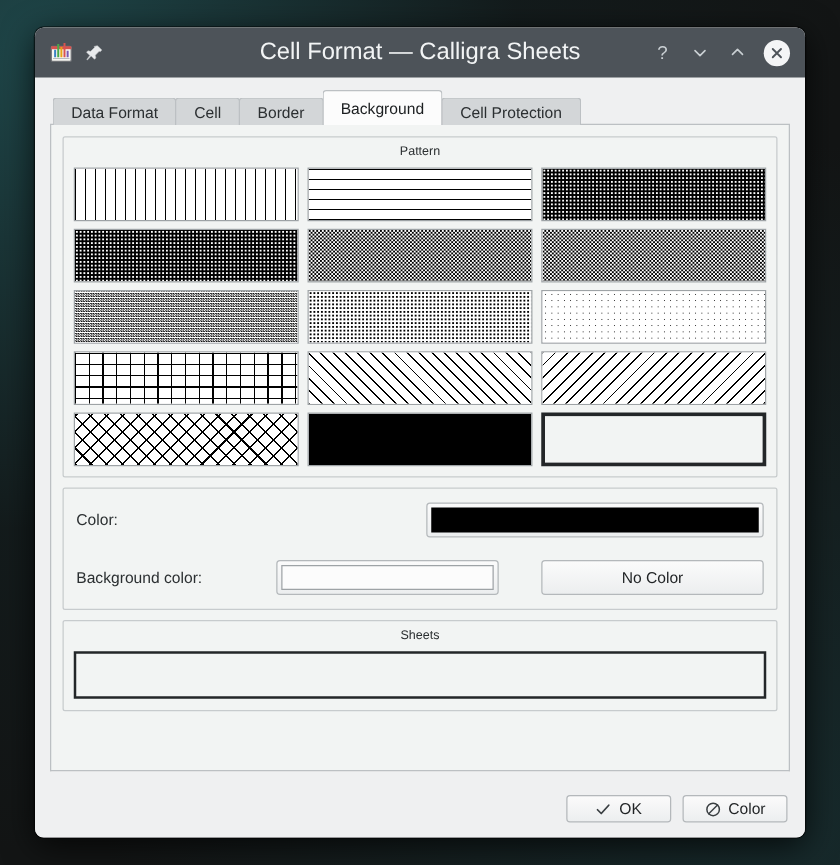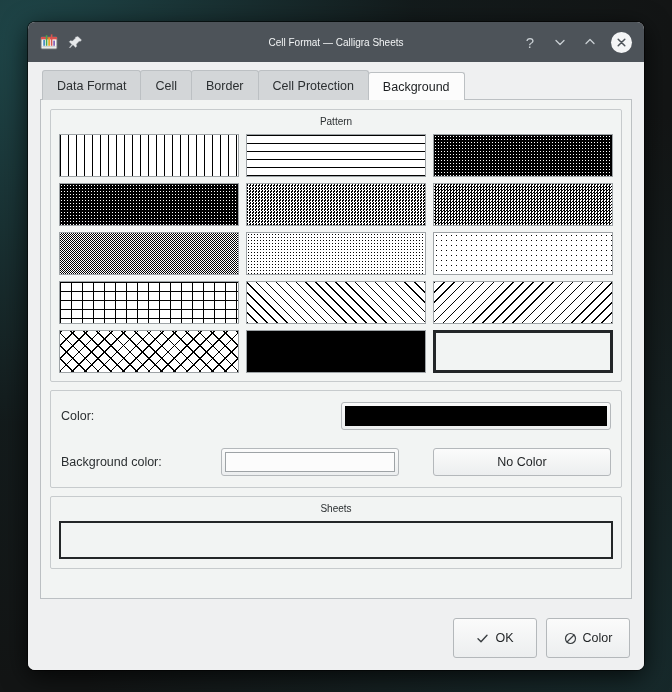--- a/index.html
+++ b/index.html
@@ -38,21 +38,21 @@
     padding: 0 8px;
     position: relative;
   }
   .tb-left { display: flex; align-items: center; gap: 10px; padding-left: 4px; }
   .tb-right { display: flex; align-items: center; gap: 12px; margin-left: auto; padding-right: 4px; }
   #title-text {
     position: absolute;
     left: 0; right: 0; top: 0; bottom: 0;
     display: flex; align-items: center; justify-content: center;
     color: #f2f4f5;
-    font-size: 10px;
+    font-size: 19px;
     pointer-events: none;
   }
   .tb-btn {
     color: #c9cfd3;
     font-size: 15px;
     width: 18px; height: 18px;
     display: flex; align-items: center; justify-content: center;
     cursor: default;
     line-height: 1;
   }
@@ -83,21 +83,21 @@
   }
   #tabbar::after {
     content: "";
     position: absolute;
     left: 0; right: 0; bottom: 0;
     height: 1px;
     background: #bcc0c3;
     z-index: 0;
   }
   .tab {
-    height: 30px;
+    height: 22px;
     padding: 0 14px;
     display: flex; align-items: center;
     font-size: 12.5px;
     color: #2b2f31;
     background: #d3d6d8;
     border: 1px solid #bcc0c3;
     border-bottom: none;
     border-radius: 3px 3px 0 0;
     margin-right: -1px;
     position: relative;
@@ -229,21 +229,21 @@
     background: #f2f4f3;
   }
   
   #buttonbar {
     flex: 0 0 auto;
     background: #eff0f1;
     display: flex; justify-content: flex-end; align-items: center;
     gap: 9px;
     padding: 9px 14px 12px 14px;
   }
-  .dlg-btn { min-width: 84px; gap: 6px; height: 40px; }
+  .dlg-btn { min-width: 84px; gap: 6px; height: 22px; }
   .dlg-btn .glyph { font-size: 13px; color: #3a3f42; display: inline-flex; }
 </style>
 </head>
 <body>
 
 <div id="desktop">
 
   <div id="window">
 
     <div id="titlebar" style="background: rgb(77, 83, 89);">
@@ -288,22 +288,22 @@
         </span>
       </div>
     </div>
 
     <div id="dialog-body">
 
       <div id="tabbar">
           <div class="tab">Data Format</div>
           <div class="tab">Cell</div>
           <div class="tab">Border</div>
+          <div class="tab active">Background</div>
           <div class="tab">Cell Protection</div>
-          <div class="tab active">Background</div>
         </div>
 
       <div id="tab-content">
 
         <div class="groupbox">
           <div class="group-title">Pattern</div>
           <div id="pattern-grid">
               <div class="pat-cell">
                 <div class="pat-fill p-vert"></div>
               </div>

